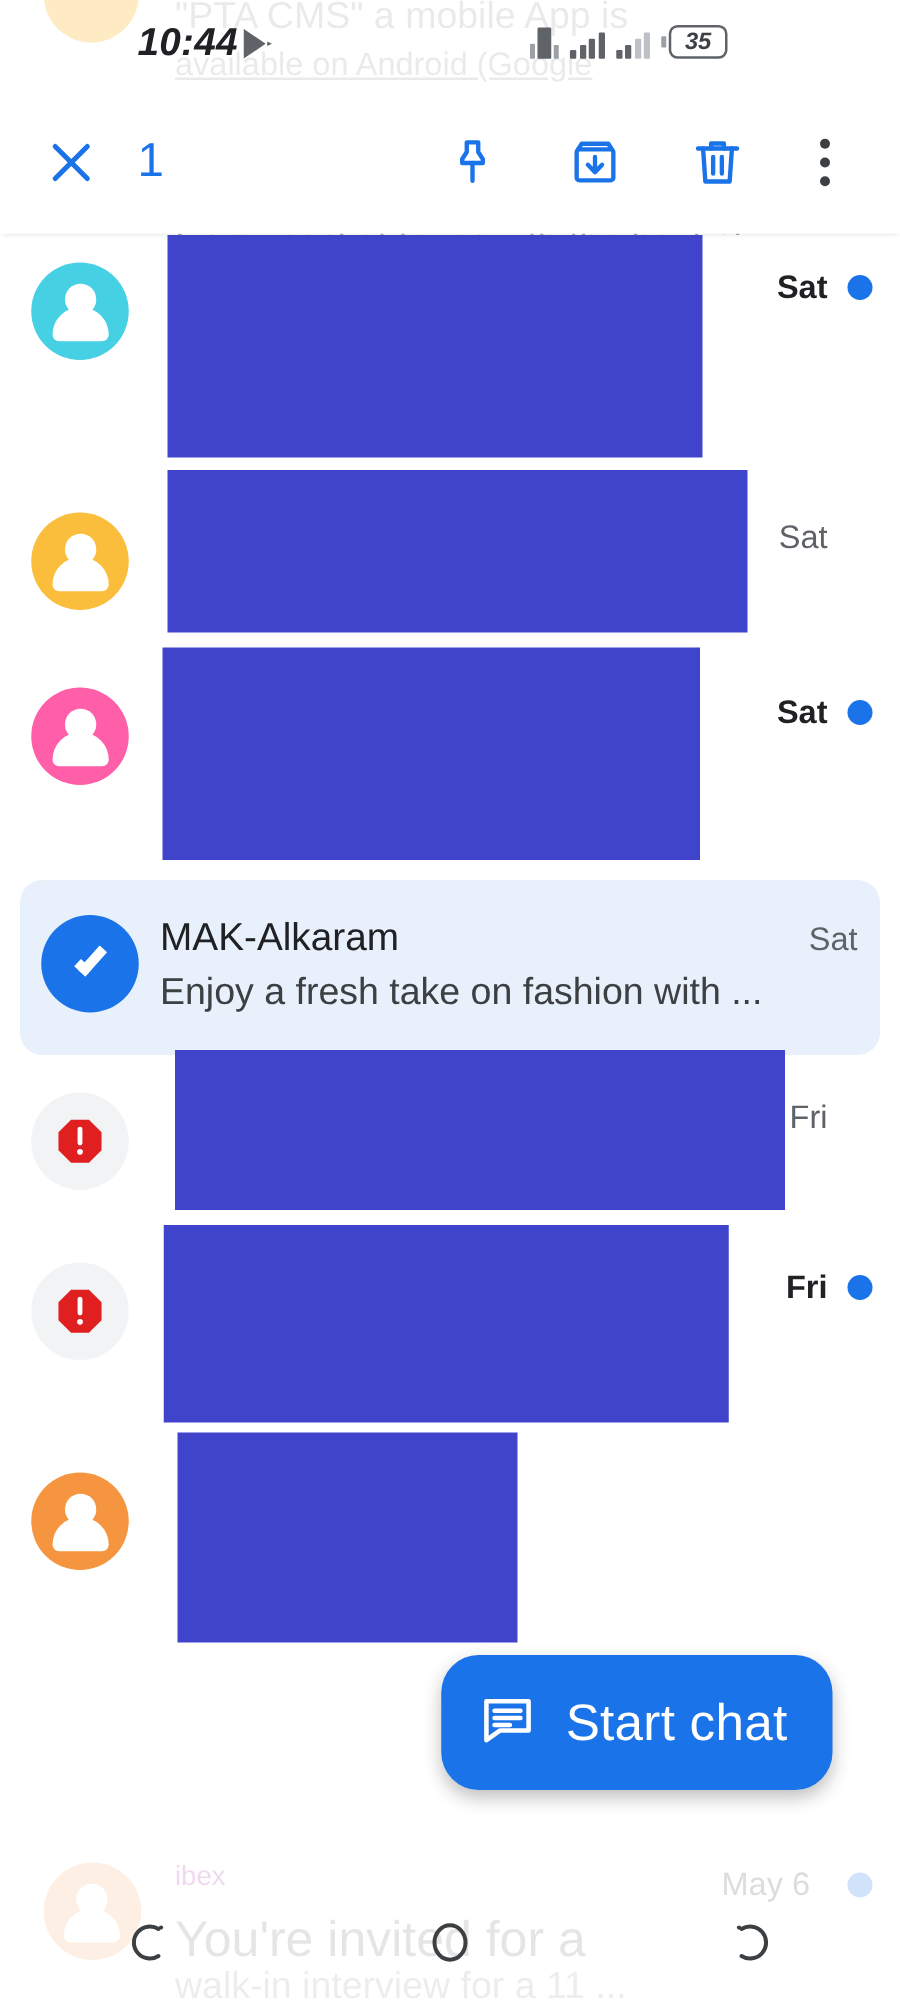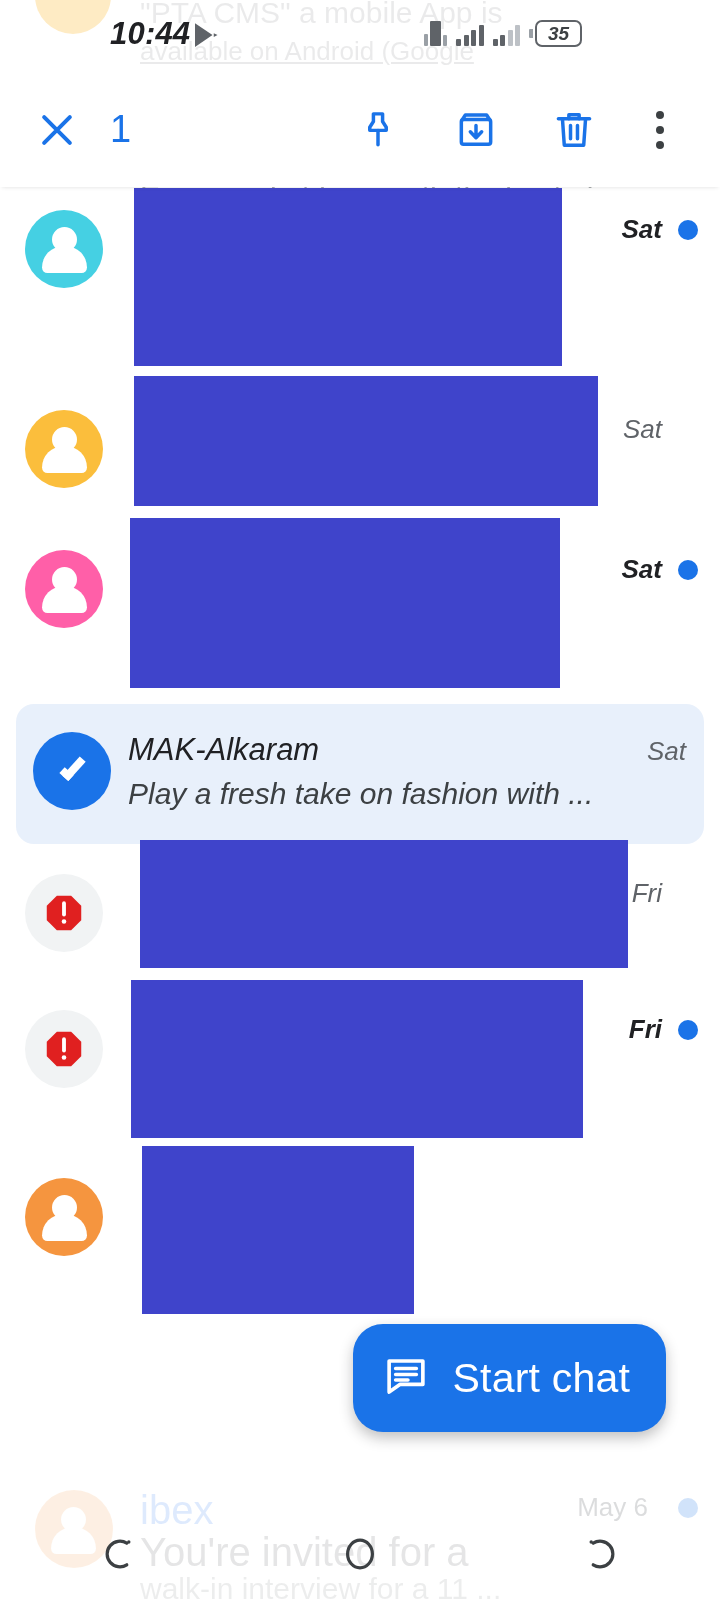--- a/index.html
+++ b/index.html
@@ -39,21 +39,21 @@
     position:absolute; left:0; top:0; width:604px; height:72px;
     display:flex; align-items:center; z-index:40;font-style:italic;
   }
   .sb-time {
     position:absolute; left:110px; top:16px;
     font-size:31px; font-weight:600; color:#202124; letter-spacing:.2px;
   }
   .sb-play { position:absolute; left:190px; top:20px; }
   .sb-right {
     position:absolute; right:22px; top:20px;
-    display:flex; align-items:center; gap:9px;
+    display:flex; align-items:flex-end; gap:9px;
   }
   .bars { display:flex; align-items:flex-end; gap:2.5px; height:24px; }
   .bars i { display:block; width:5px; background:#5f6368; border-radius:1px; }
   .bars i.b1{height:7px;} .bars i.b2{height:11px;} .bars i.b3{height:16px;} .bars i.b4{height:21px;}
   .vibrate { display:flex; align-items:flex-end; gap:2px; height:25px; }
   .vibrate i { display:block; background:#5f6368; border-radius:1px; }
   .vibrate .v1{ width:4px; height:12px; background:#9aa0a6;}
   .vibrate .v2{ width:11px; height:25px; background:#5f6368;}
   .vibrate .v3{ width:4px; height:11px; background:#9aa0a6;}
   .battery {
@@ -88,21 +88,21 @@
   .dot3 { display:flex; flex-direction:column; gap:7px; align-items:center; }
   .dot3 span { width:8px; height:8px; border-radius:50%; background:#3c4043; display:block; }
 
   
   .list {
     position:absolute; left:0; top:188px; width:720px; bottom:0;
     background:#ffffff; overflow:hidden;
   }
   .row {
     position:relative; display:flex; align-items:flex-start;
-    padding:0 22px 0 0; height:122px;font-style:italic;
+    padding:0 22px 0 0; height:122px;
   }
   .row .avatar-wrap {
     width:128px; display:flex; justify-content:center; padding-top:22px; flex:0 0 128px;
   }
   .avatar {
     width:78px; height:78px; border-radius:50%;
     display:flex; align-items:center; justify-content:center;
     position:relative; flex:0 0 78px;
   }
   .avatar .person-head {
@@ -153,21 +153,21 @@
   
   .ghost-bottom {
     position:absolute; left:0; bottom:0; width:720px; height:140px; overflow:hidden;
   }
   .ghost-bottom .gb-avatar {
     position:absolute; left:35px; top:30px; width:78px; height:78px; border-radius:50%;
     background:#F5953F; opacity:.14;
   }
   .ghost-bottom .gb-avatar .h { position:absolute; left:26px; top:17px; width:25px; height:25px; border-radius:50%; background:#fff; }
   .ghost-bottom .gb-avatar .b { position:absolute; left:16px; bottom:14px; width:45px; height:27px; border-radius:24px 24px 6px 6px; background:#fff; }
-  .ghost-bottom .gb-title { position:absolute; left:140px; top:28px; font-size:40px; color:#3b82f6; opacity:.16; }
+  .ghost-bottom .gb-title { position:absolute; left:140px; top:28px; font-size:22px; color:#a21caf; opacity:.16; }
   .ghost-bottom .gb-p1 { position:absolute; left:140px; top:70px; font-size:40px; color:#3c4043; opacity:.13; }
   .ghost-bottom .gb-p2 { position:absolute; left:140px; top:112px; font-size:30px; color:#3c4043; opacity:.09; }
   .ghost-bottom .gb-time { position:absolute; right:72px; top:32px; font-size:26px; color:#5f6368; opacity:.22; }
   .ghost-bottom .gb-dot { position:absolute; right:22px; top:38px; width:20px; height:20px; border-radius:50%; background:#1a73e8; opacity:.20; }
 
   
   .fab {
     position:absolute; right:54px; bottom:168px;
     height:108px; padding:0 36px 0 30px;
     background:#1a73e8; border-radius:30px;
@@ -327,21 +327,21 @@
   </div>
 
   <div class="row selected-row">
     <div class="avatar-wrap">
       <div class="avatar selected">
         <div class="check"></div>
       </div>
     </div>
     <div class="body">
       <div class="title">MAK-Alkaram</div>
-      <div class="preview">Play a fresh take on fashion with ...</div>
+      <div class="preview">Enjoy a fresh take on fashion with ...</div>
     </div>
     <div class="meta">
       <div class="time">Sat</div>
     </div>
   </div>
 
   <div class="row" style="height:136px; margin-top:8px">
     <div class="avatar-wrap">
       <div class="avatar alert">
         <svg width="44" height="44" viewBox="0 0 24 24">

